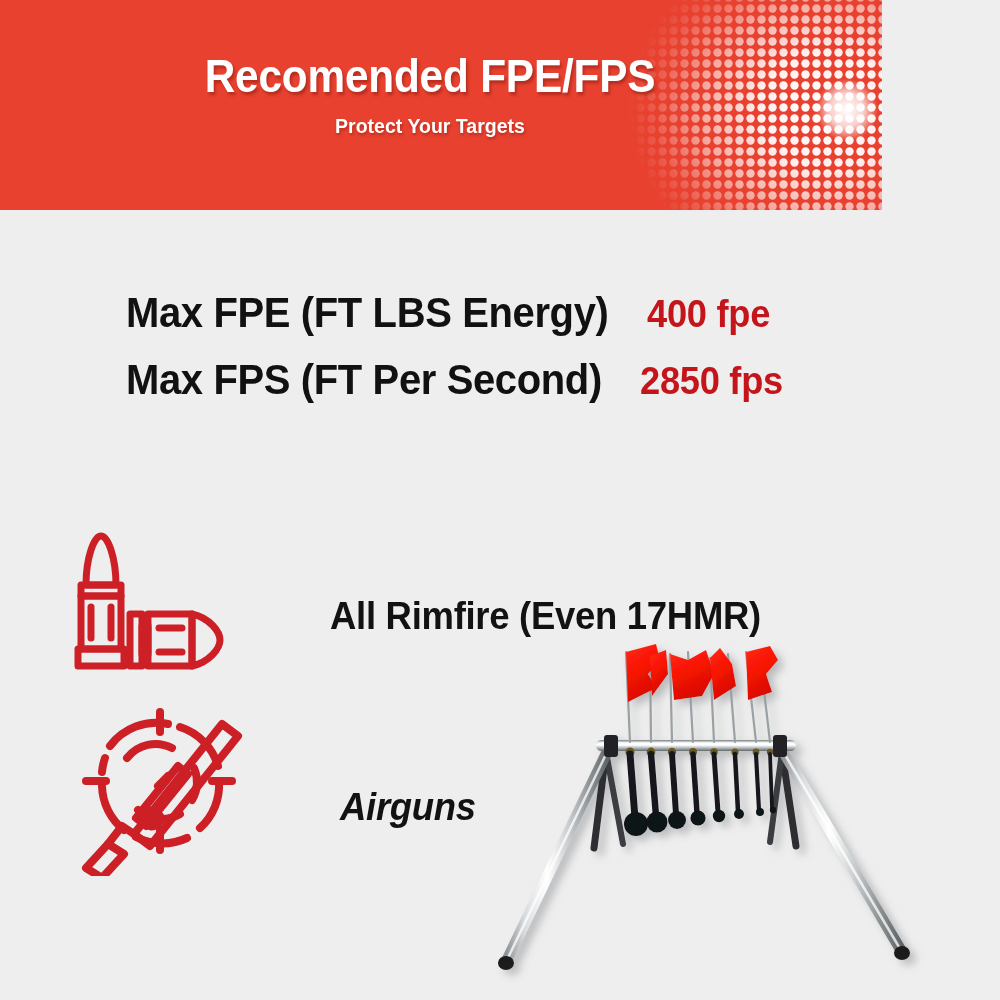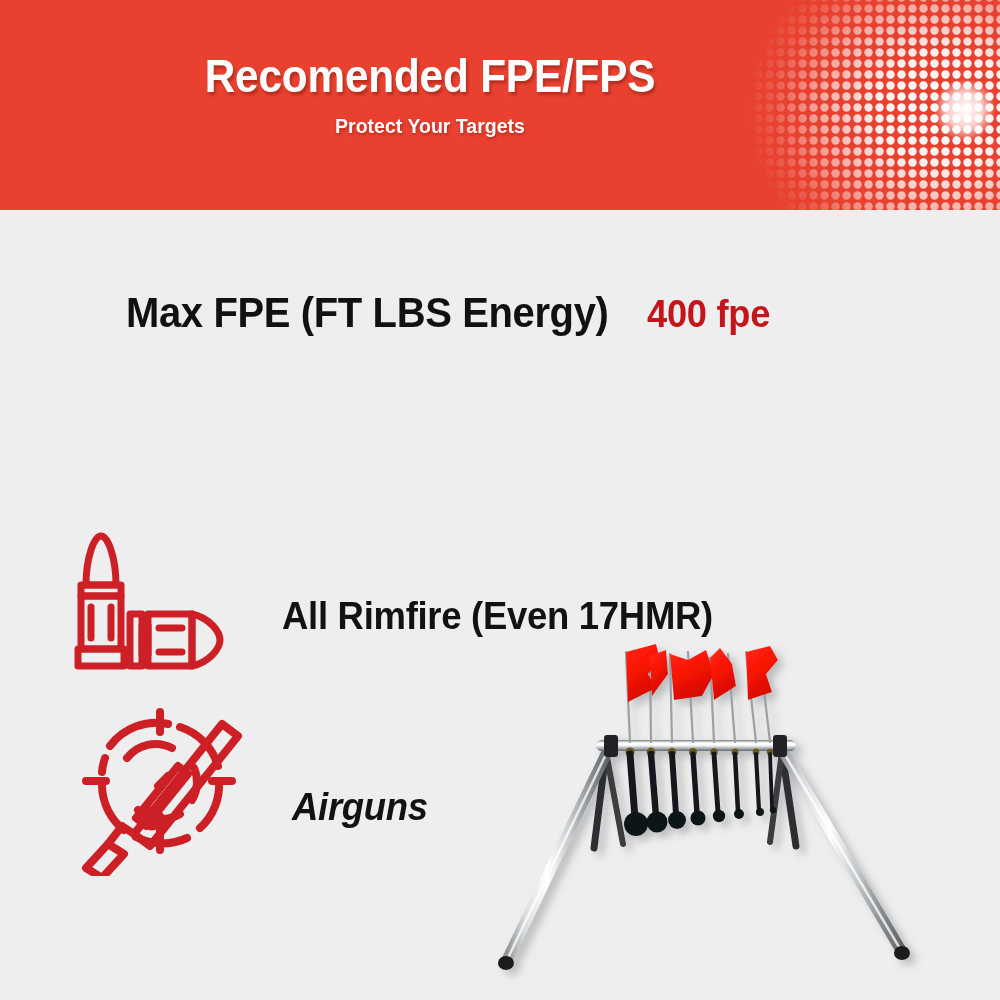--- a/index.html
+++ b/index.html
@@ -15,21 +15,21 @@
     position: relative;
     width: 1000px;
     height: 1000px;
     background: #eeeeee;
   }
 
   
   #banner {
     position: absolute;
     top: 0; left: 0;
-    width: 1000px;
+    width: 882px;
     height: 210px;
     background: #e8412f;
     overflow: hidden;
   }
 
   
   #halftone {
     position: absolute;
     top: -30px;
     right: -40px;
@@ -96,20 +96,21 @@
     transform-origin: left center;
     margin-left: 2px;
     letter-spacing: -0.3px;
   }
 
   
   .feature {
     position: absolute;
     display: flex;
     align-items: center;
+    gap: 48px;
   }
   #feature-rimfire { left: 64px; top: 518px; }
   #feature-airguns { left: 72px; top: 706px; font-style: italic; }
 
   .feature-icon {
     width: 160px;
     height: 168px;
     flex: 0 0 auto;
     display: block;
   }
@@ -180,20 +181,24 @@
     </div>
   </div>
 
   <div id="specs">
 
     <div class="spec-row">
       <span class="spec-label">Max FPE (FT LBS Energy)</span>
       <span class="spec-value">400 fpe</span>
     </div>
 
+    <div class="spec-row">
+      <span class="spec-label">Max FPS (FT Per Second)</span>
+      <span class="spec-value">2850 fps</span>
+    </div>
   </div>
 
   <div class="feature" id="feature-rimfire">
 
     <svg class="feature-icon" viewBox="0 0 160 168" aria-hidden="true">
       <g fill="none" stroke="#cc2026" stroke-width="7" stroke-linecap="round" stroke-linejoin="round">
 
         <path d="M22 67 C22 40 30 18 37 18 C44 18 52 40 52 67 Z"></path>
 
         <path d="M17 67 L57 67 L57 78 L17 78 Z"></path>

